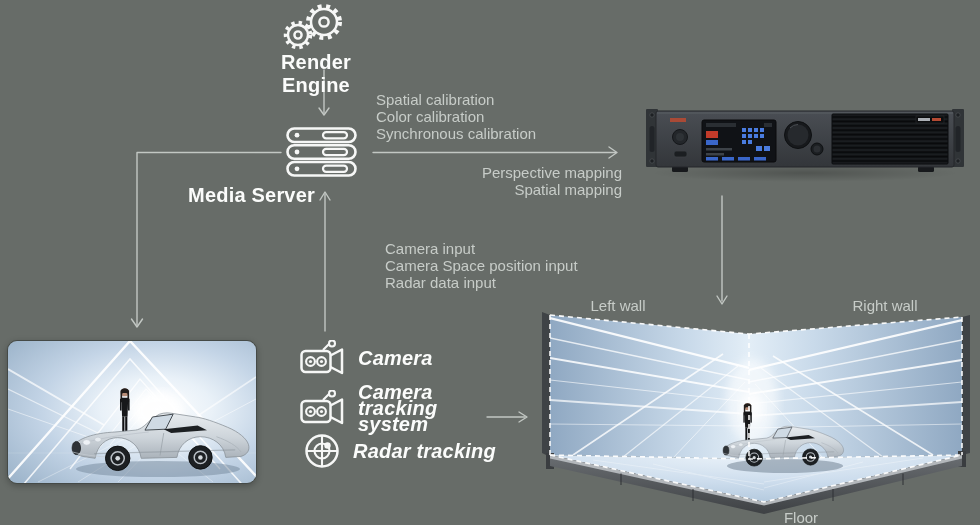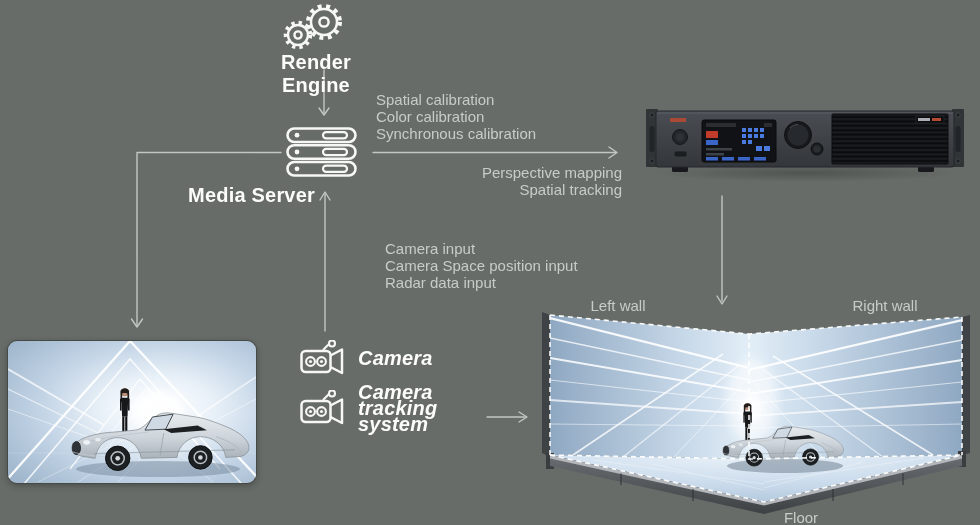--- a/index.html
+++ b/index.html
@@ -110,21 +110,21 @@
   <div class="abs bright right" style="left:180px;top:184px;width:135px">Media Server</div>
 
   <div class="abs dim" style="left:376px;top:91px">
     <span>Spatial calibration</span>
     <span>Color calibration</span>
     <span>Synchronous calibration</span>
   </div>
 
   <div class="abs dim right" style="left:442px;top:164px;width:180px">
     <span>Perspective mapping</span>
-    <span>Spatial tracking</span>
+    <span>Spatial mapping</span>
   </div>
 
   <div class="abs dev-shadow" style="left:650px;top:164px;width:310px;height:18px"></div>
   <svg class="abs" style="left:646px;top:106px" width="318" height="68" viewBox="0 0 318 68">
     <defs>
       <linearGradient id="devB" x1="0" y1="0" x2="0" y2="1">
         <stop offset="0" stop-color="#4a4e54"></stop>
           <stop offset="1" stop-color="#33363a"></stop>
       </linearGradient>
       <pattern id="slats" width="6" height="4.4" patternUnits="userSpaceOnUse">
@@ -219,20 +219,31 @@
         <path d="M30.5,15.5 L42,9.5 L42,33 L30.5,27"></path>
         <path d="M23,10 L29,4" stroke-width="2.2"></path>
         <circle cx="32" cy="3.5" r="3" stroke-width="2.1"></circle>
       </g>
       <circle cx="10.5" cy="21.5" r="1.6" fill="#f6f7f6"></circle>
       <circle cx="21.5" cy="21.5" r="1.6" fill="#f6f7f6"></circle>
     </svg>
     <div class="bright" style="width:128px;line-height:16px">Camera tracking system</div>
   </div>
 
+  <div class="abs icon-row" style="left:303px;top:432px">
+    <svg width="38" height="38" viewBox="0 0 38 38">
+      <g stroke="#f6f7f6" fill="none" stroke-width="2.5">
+        <circle cx="19" cy="19" r="15.5"></circle>
+        <path d="M19,3.5 V34.5 M3.5,19 H34.5" stroke-width="2.1"></path>
+        <circle cx="19" cy="19" r="7.5" stroke-width="2.1"></circle>
+      </g>
+      <circle cx="24.5" cy="13.5" r="3.2" fill="#f6f7f6"></circle>
+    </svg>
+    <div class="bright">Radar tracking</div>
+  </div>
 
   <div class="abs preview" style="left:7px;top:340px;width:248px;height:142px">
     <svg width="248" height="142" viewBox="0 0 248 142">
       <defs>
         <radialGradient id="tun" cx="60%" cy="48%" r="75%">
           <stop offset="0" stop-color="#ffffff"></stop>
             <stop offset=".3" stop-color="#e9f1f8"></stop>
           <stop offset=".62" stop-color="#c3d4e6"></stop>
             <stop offset="1" stop-color="#9fb6cc"></stop>
         </radialGradient>

